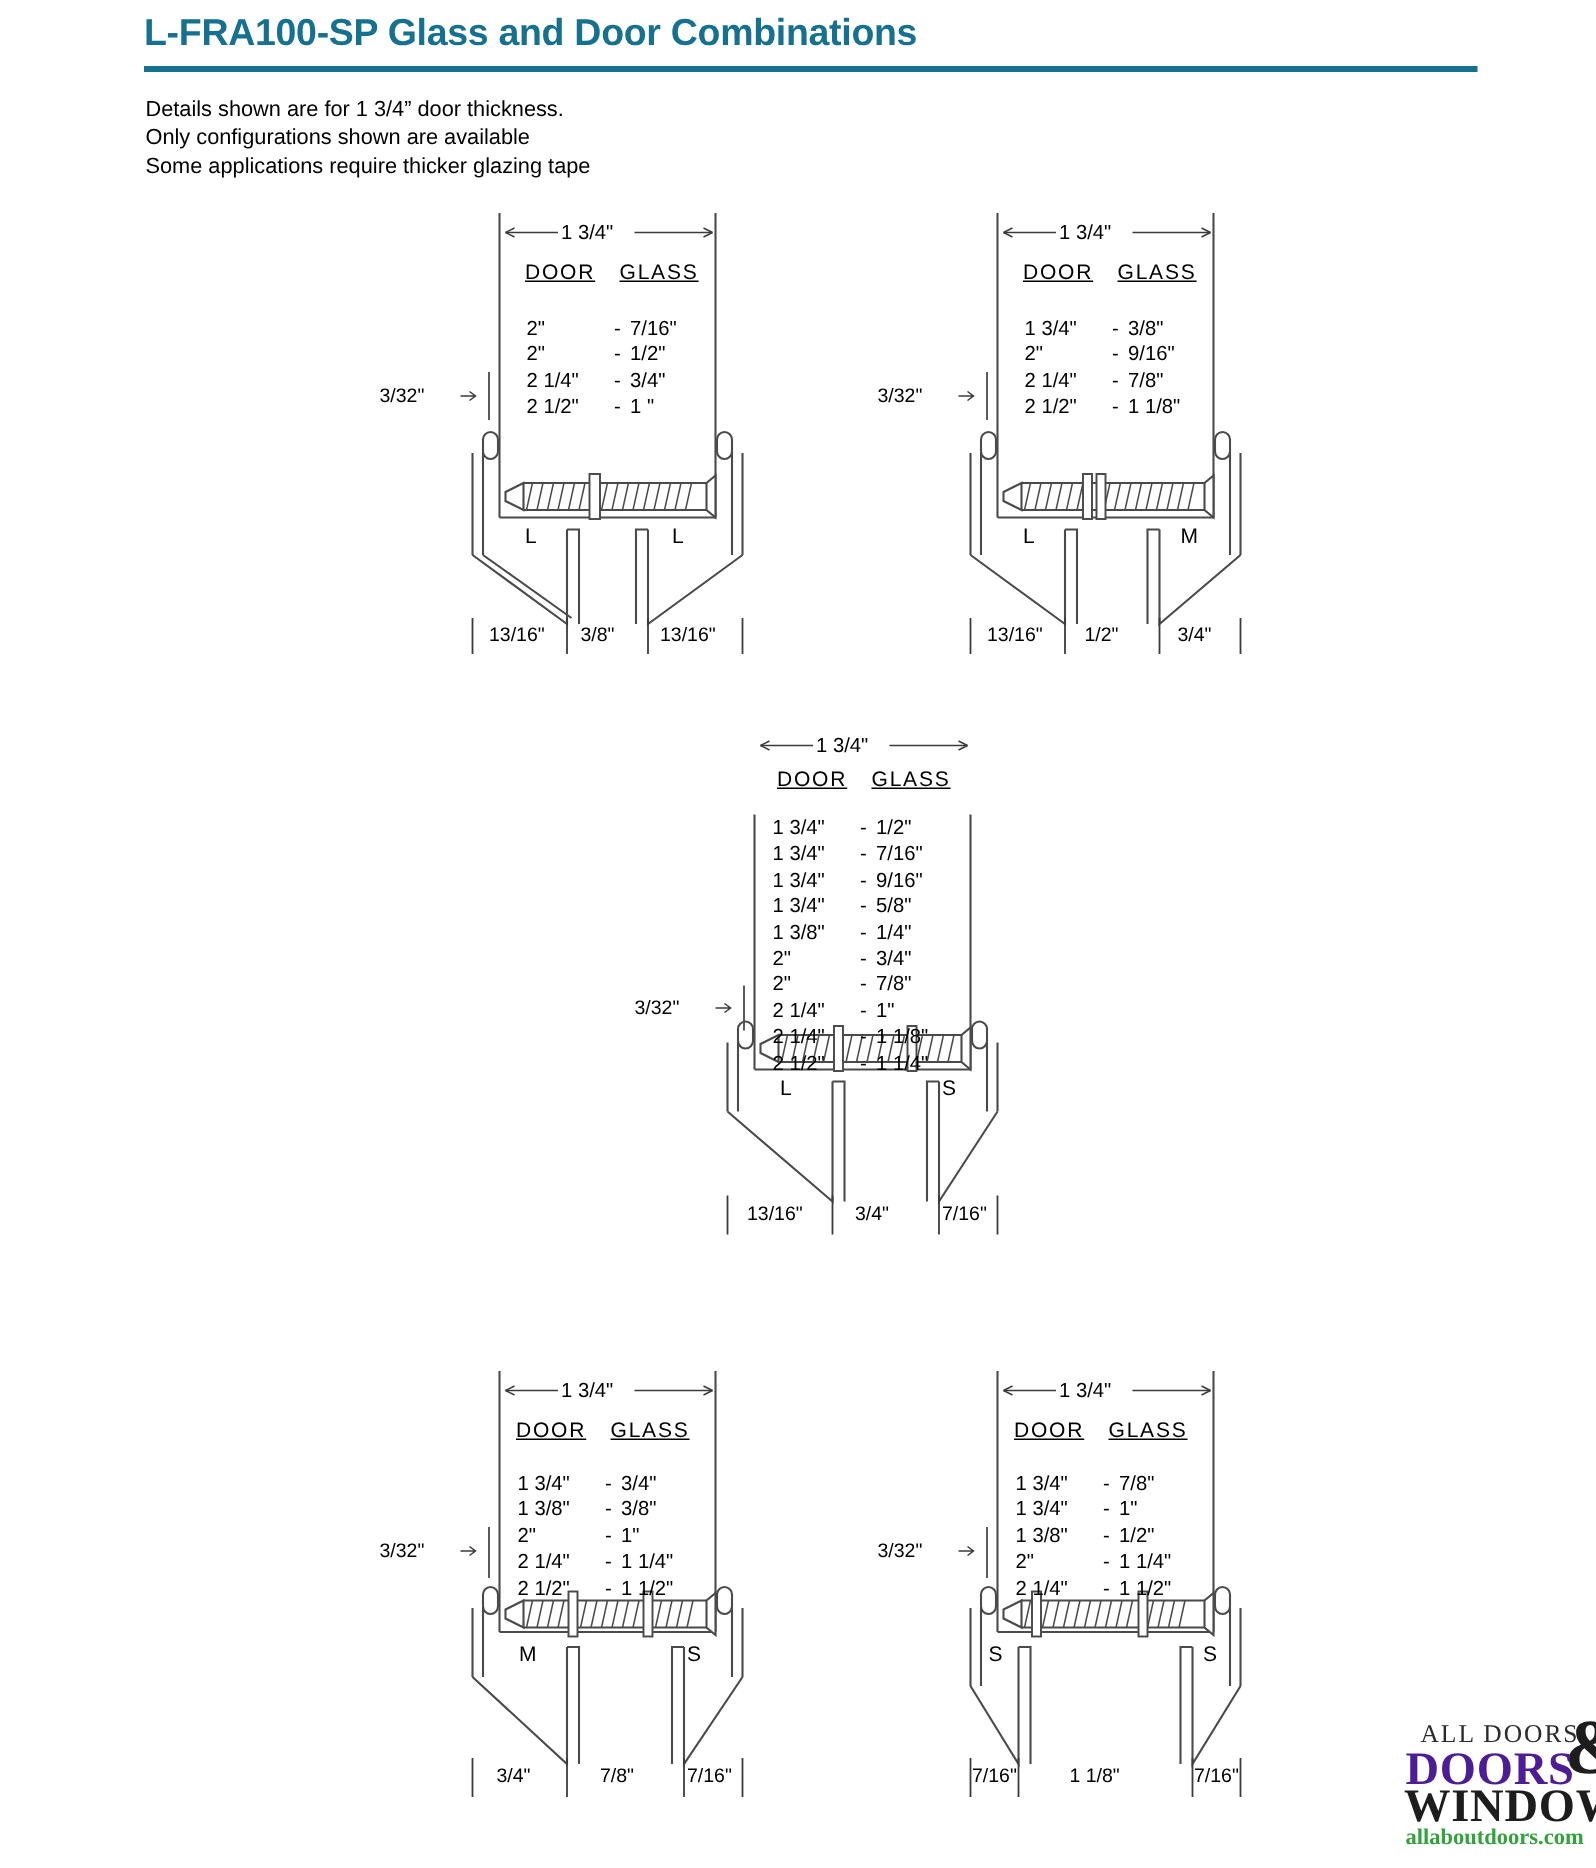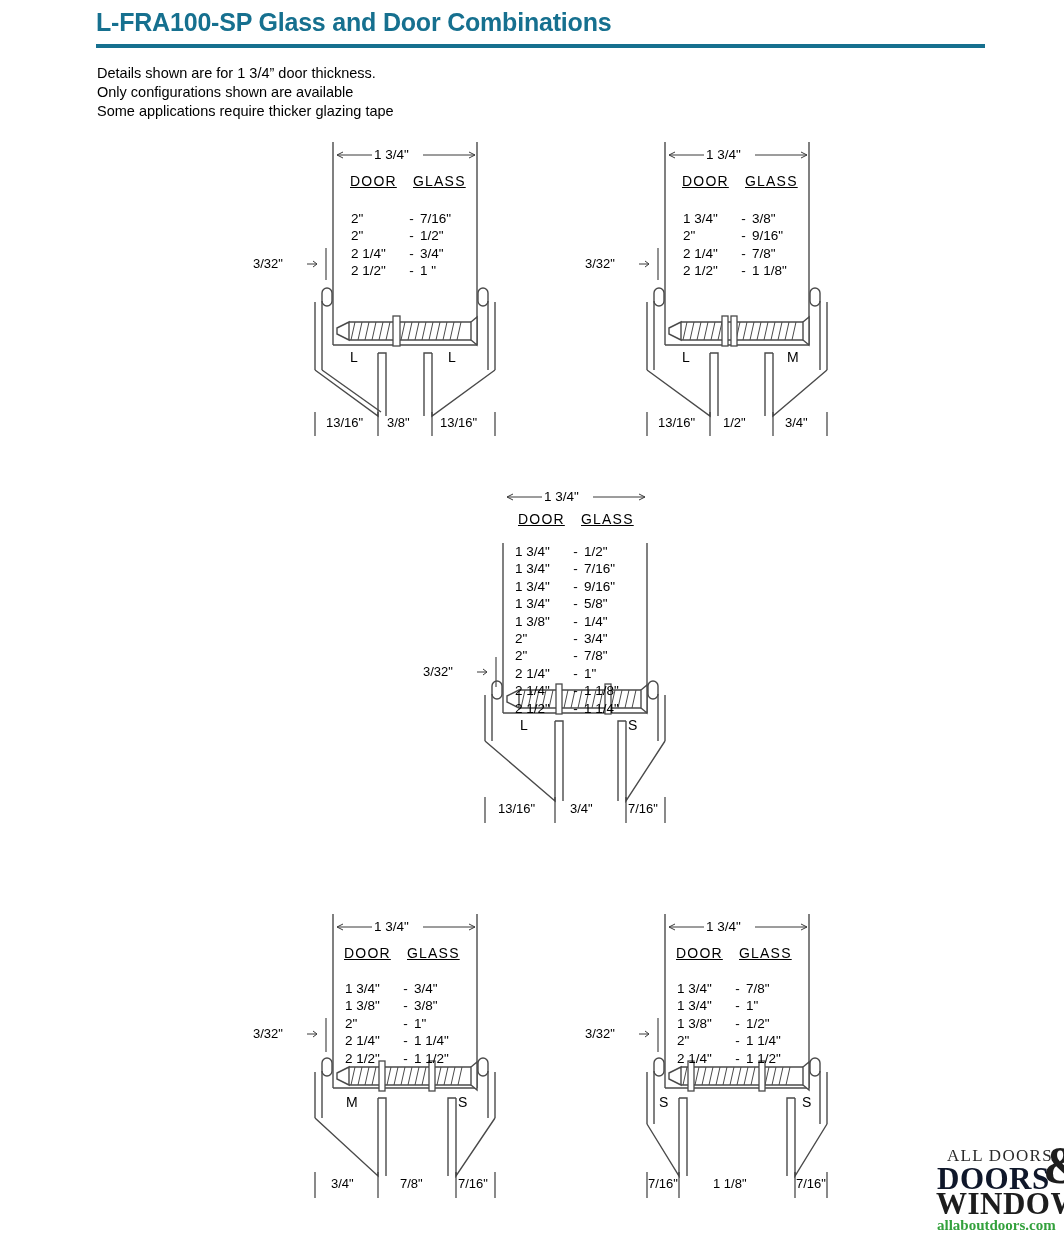--- a/index.html
+++ b/index.html
@@ -53,21 +53,21 @@
     font-size:17px;letter-spacing:1.3px;color:#2b2b2b;
   }
   .logo-amp{
     position:absolute;left:110px;top:-6px;
     font-family:"Liberation Serif", serif;
     font-size:52px;font-weight:bold;color:#1d1d1d;line-height:1;
   }
   .logo-doors{
     position:absolute;left:4px;top:17px;
     font-family:"Liberation Serif", serif;
-    font-size:31px;font-weight:bold;letter-spacing:0.5px;color:#0f172a;line-height:1;
+    font-size:31px;font-weight:bold;letter-spacing:0.5px;color:#4c1d95;line-height:1;
   }
   .logo-windows{
     position:absolute;left:3px;top:42px;
     font-family:"Liberation Serif", serif;
     font-size:31px;font-weight:bold;letter-spacing:0.5px;color:#1d1d1d;line-height:1;
   }
   .logo-url{
     position:absolute;left:4px;top:72px;
     font-family:"Liberation Serif", serif;
     font-size:15px;font-weight:bold;color:#33a13c;line-height:1;

